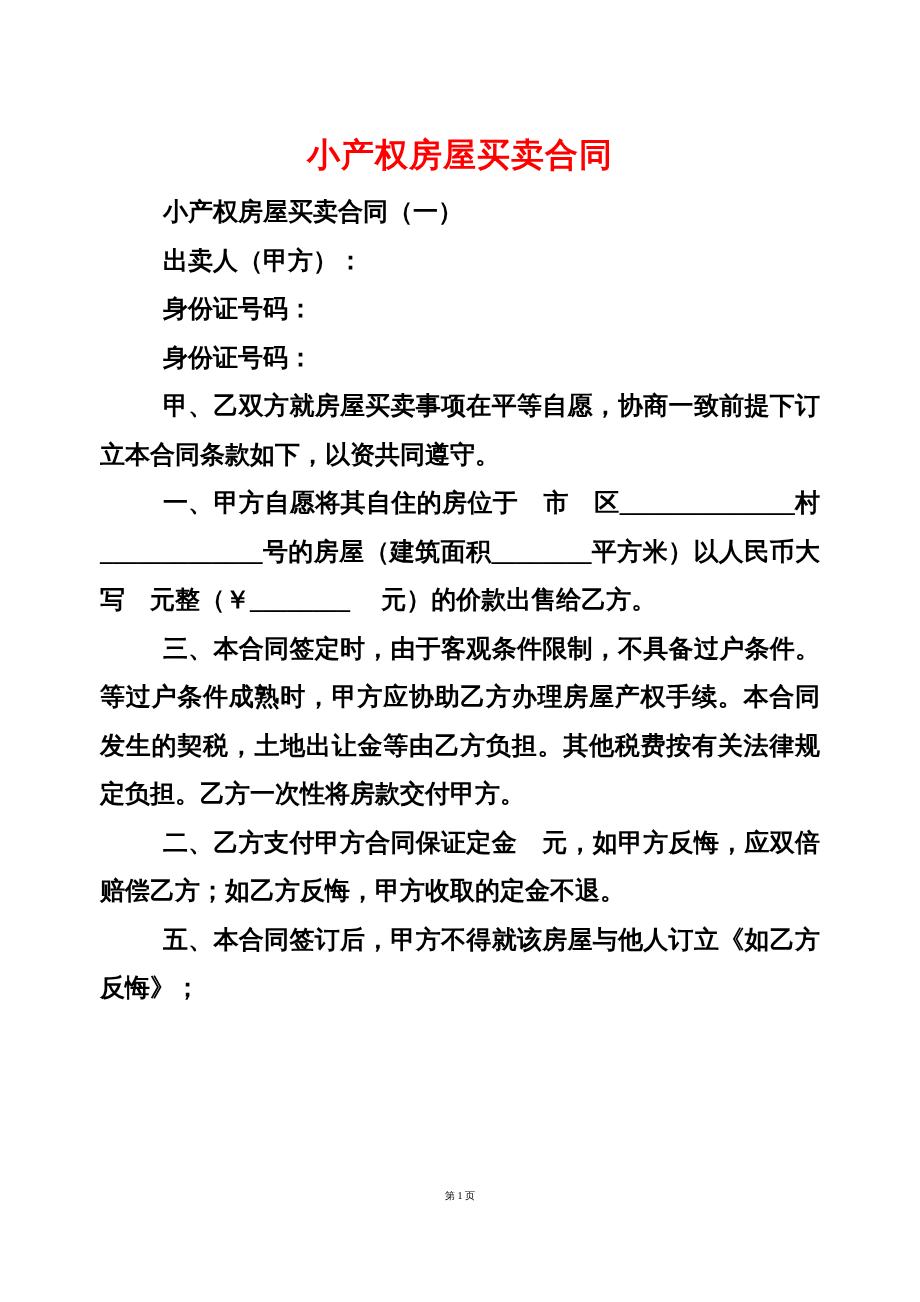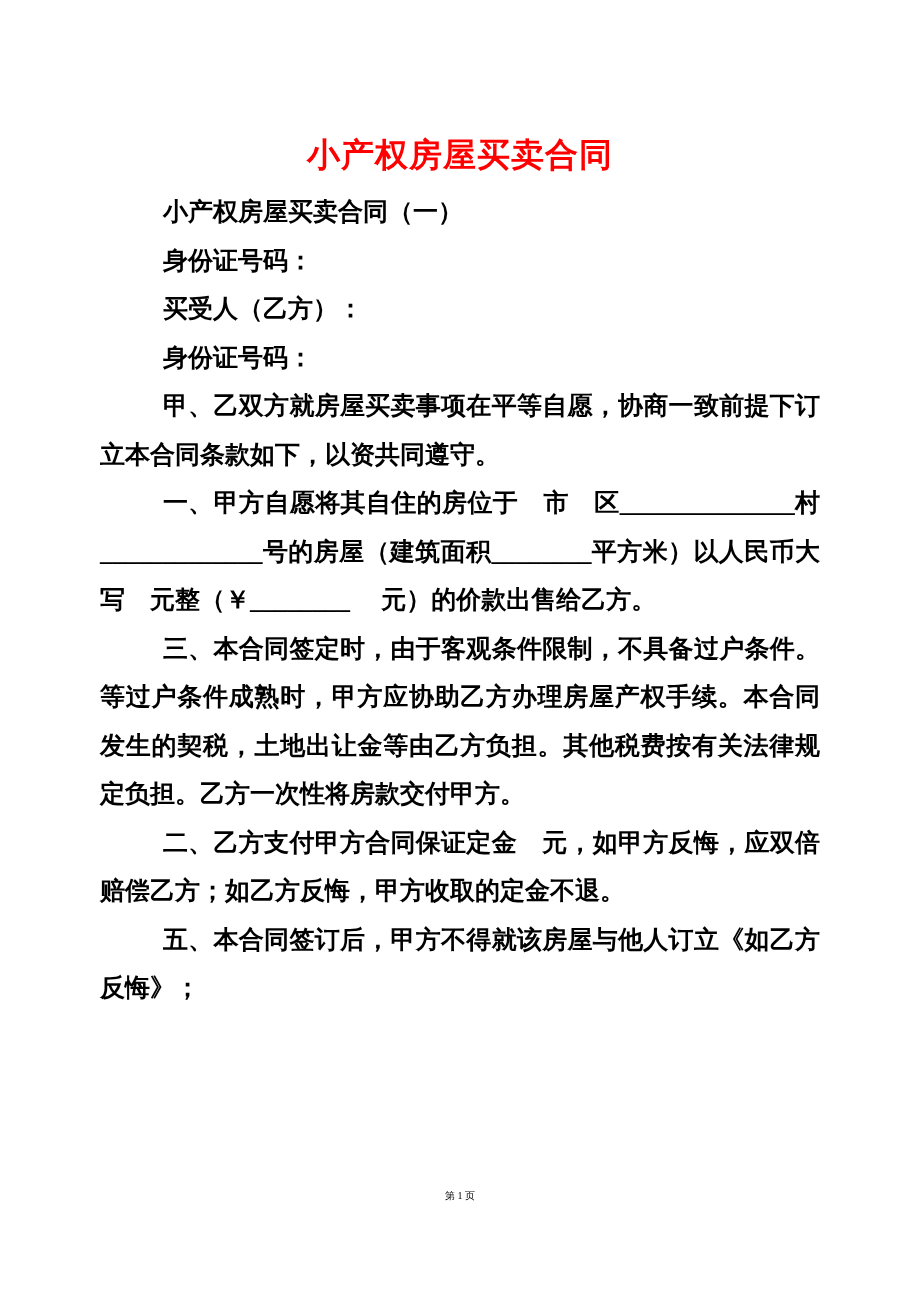--- a/index.html
+++ b/index.html
@@ -57,22 +57,22 @@
 </style>
 </head>
 <body>
 
 <div class="page">
 
   <h1 class="doc-title" style="color: rgb(255, 0, 0);">小产权房屋买卖合同</h1>
 
   <div class="content">
     <p>小产权房屋买卖合同（一）</p>
+    <p>出卖人（甲方）：</p>
     <p>身份证号码：</p>
-    <p>买受人（乙方）：</p>
     <p>身份证号码：</p>
     <p>甲、乙双方就房屋买卖事项在平等自愿，协商一致前提下订立本合同条款如下，以资共同遵守。</p>
     <p>一、甲方自愿将其自住的房位于　市　区______________村_____________号的房屋（建筑面积________平方米）以人民币大写　元整（￥________　 元）的价款出售给乙方。</p>
     <p>三、本合同签定时，由于客观条件限制，不具备过户条件。等过户条件成熟时，甲方应协助乙方办理房屋产权手续。本合同发生的契税，土地出让金等由乙方负担。其他税费按有关法律规定负担。乙方一次性将房款交付甲方。</p>
     <p>二、乙方支付甲方合同保证定金　元，如甲方反悔，应双倍赔偿乙方；如乙方反悔，甲方收取的定金不退。</p>
     <p>五、本合同签订后，甲方不得就该房屋与他人订立《如乙方反悔》；</p>
   </div>
 
   <div class="page-footer">
     <span>第 1 页</span>

